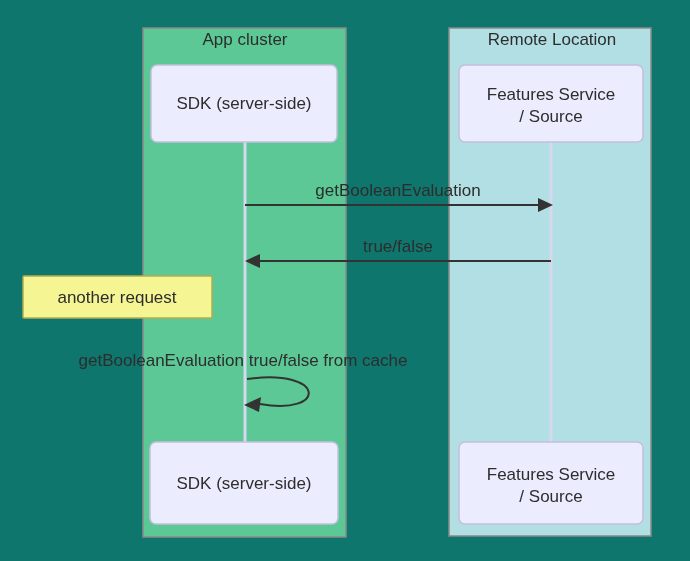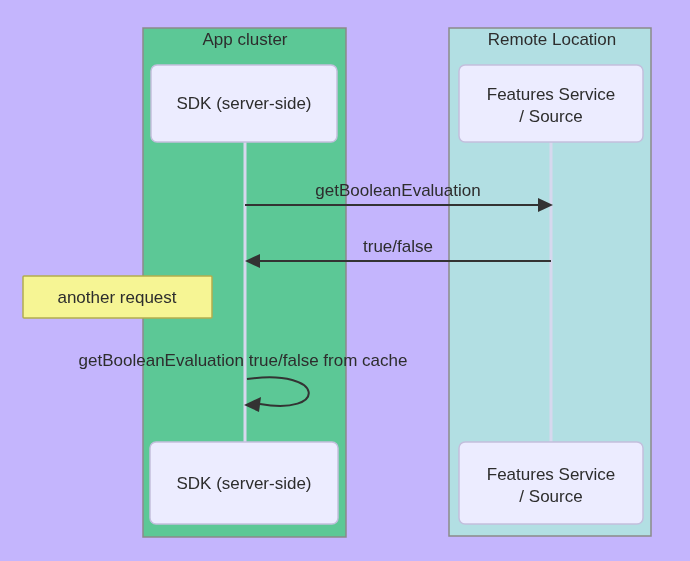--- a/index.html
+++ b/index.html
@@ -1,20 +1,20 @@
 <!DOCTYPE html>
 <html><head>
 <meta charset="utf-8">
 <style>
   html, body { margin: 0; padding: 0; background: #ffffff; }
   .canvas {
     position: relative;
     width: 690px;
     height: 561px;
-    background: #c4b5fd;
+    background: #0f766e;
     font-family: "Liberation Sans", sans-serif;
     overflow: hidden;
   }
   svg { display: block; }
   .region { stroke: #8a8a8a; stroke-width: 1.5; }
   .actor-box { stroke: #c3bfdd; stroke-width: 1.5; }
   .lifeline { stroke-width: 3; }
   .arrow-line { stroke-width: 2; fill: none; }
   .lbl {
     font-family: "Liberation Sans", sans-serif;

